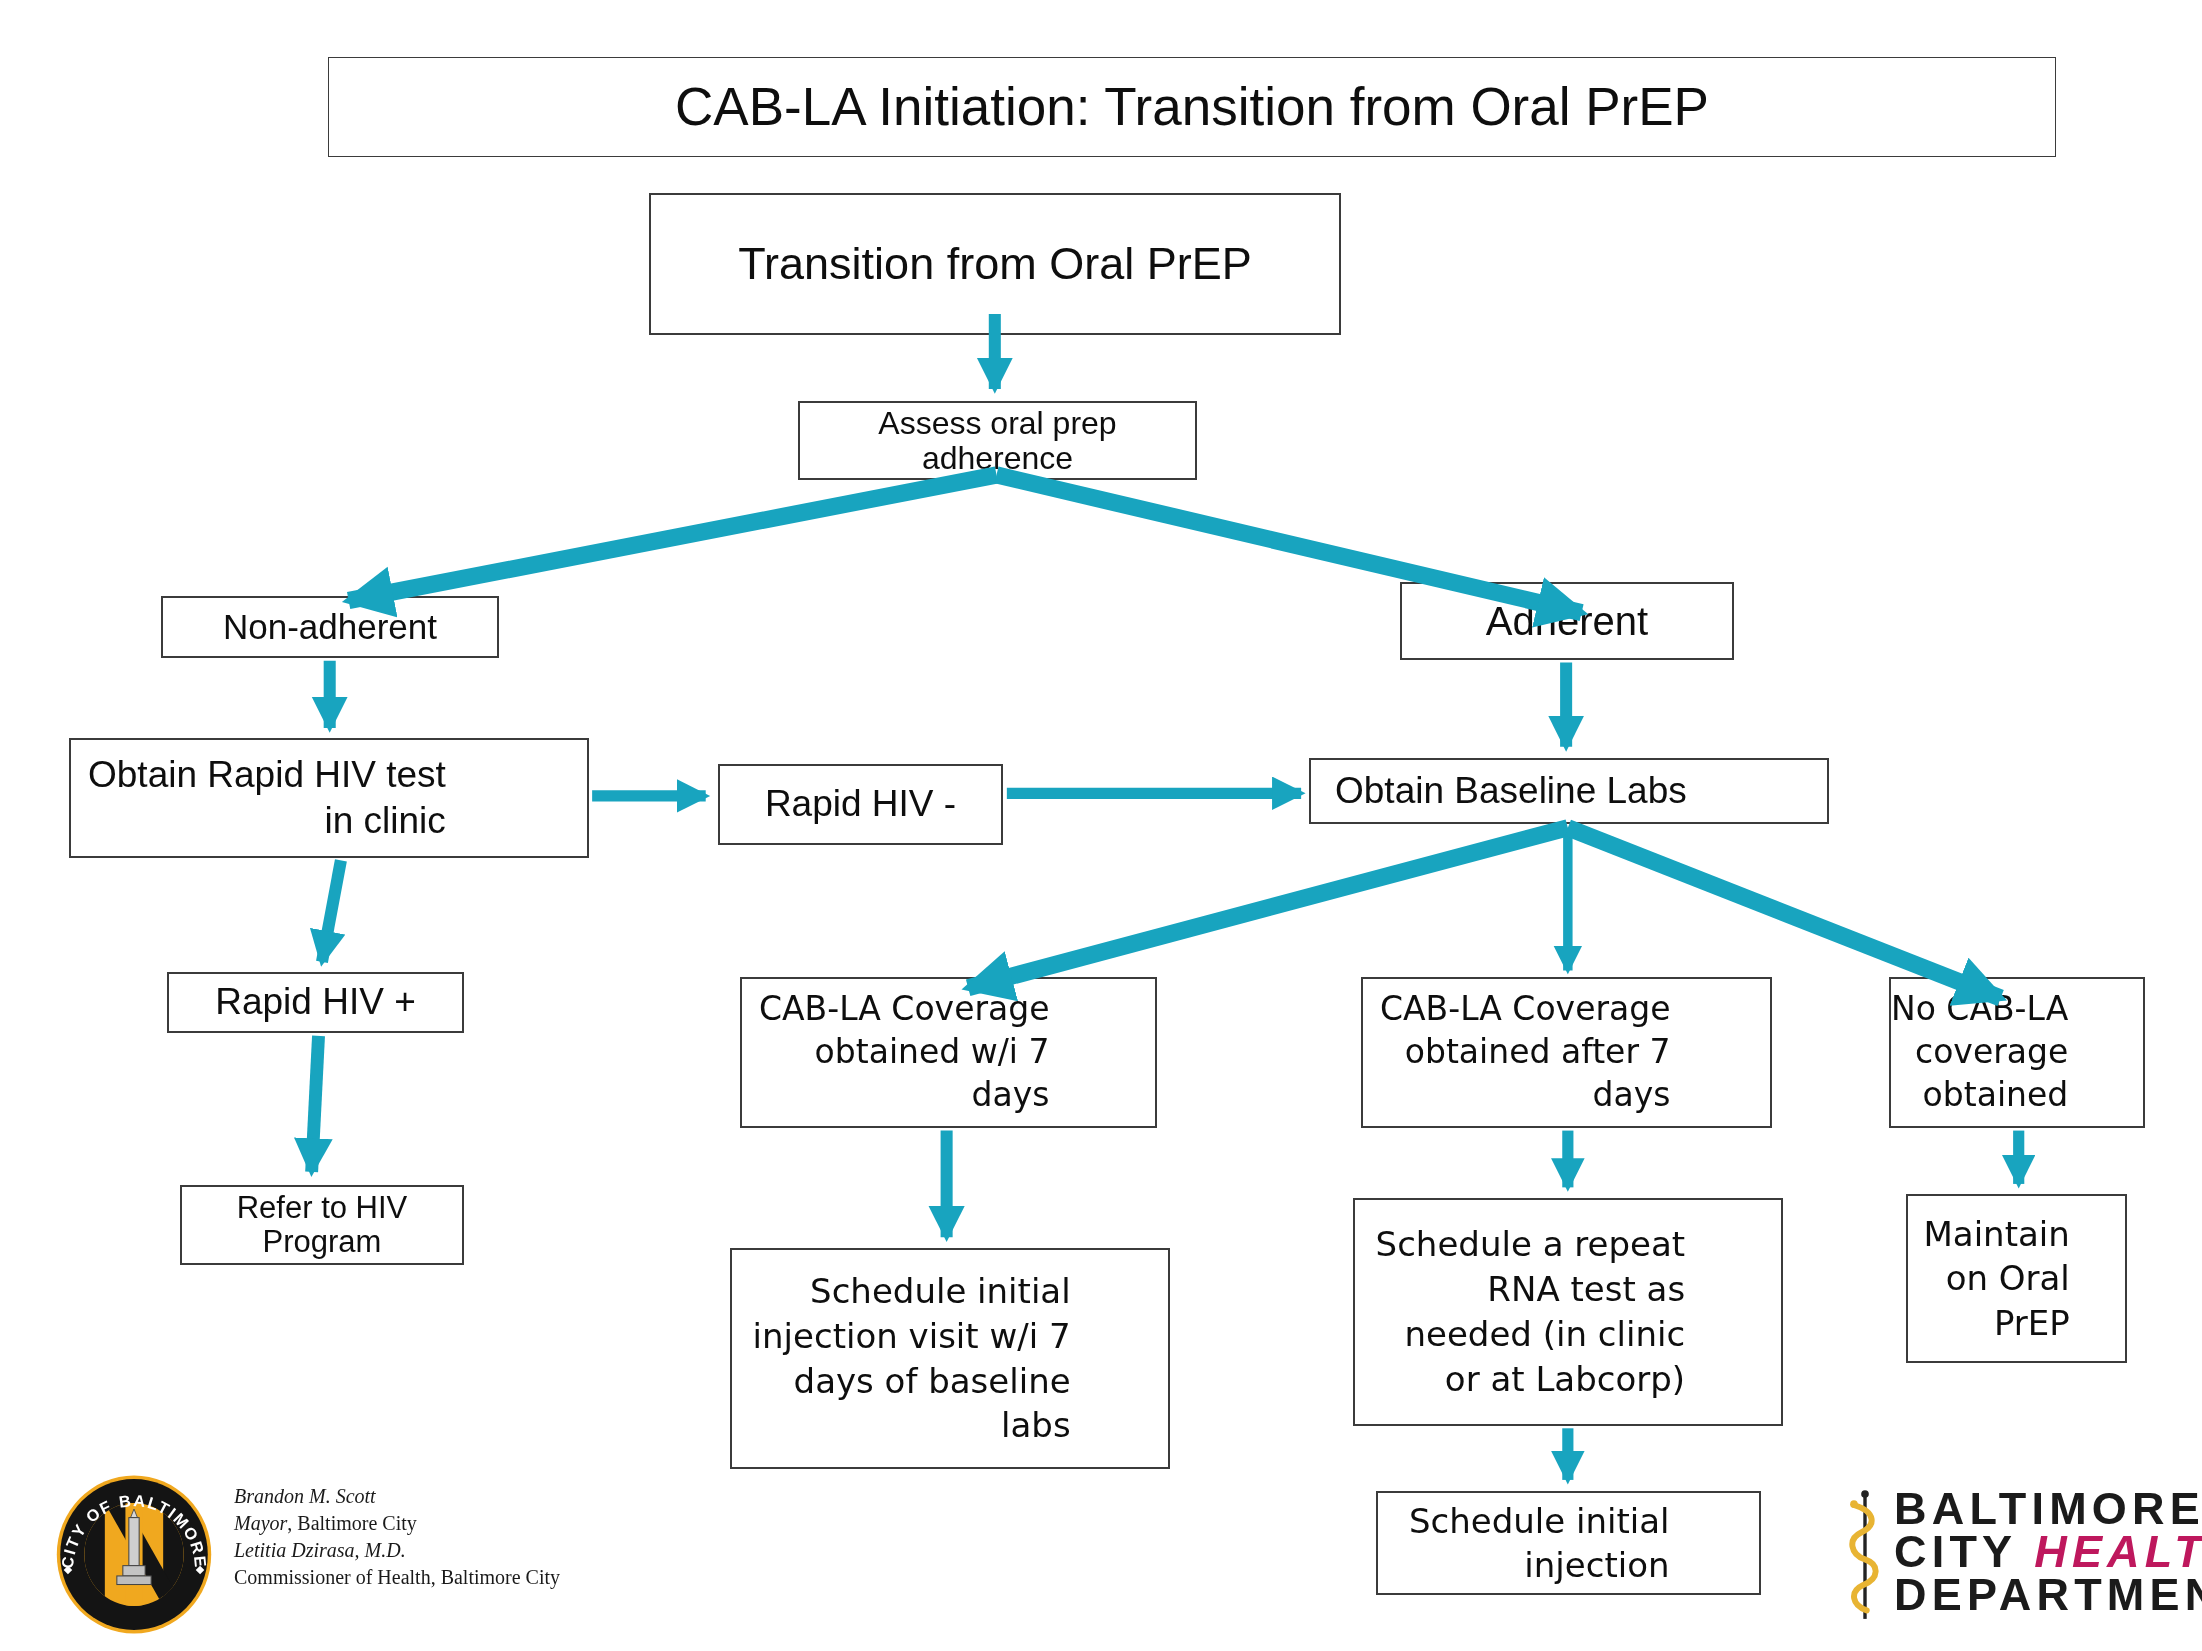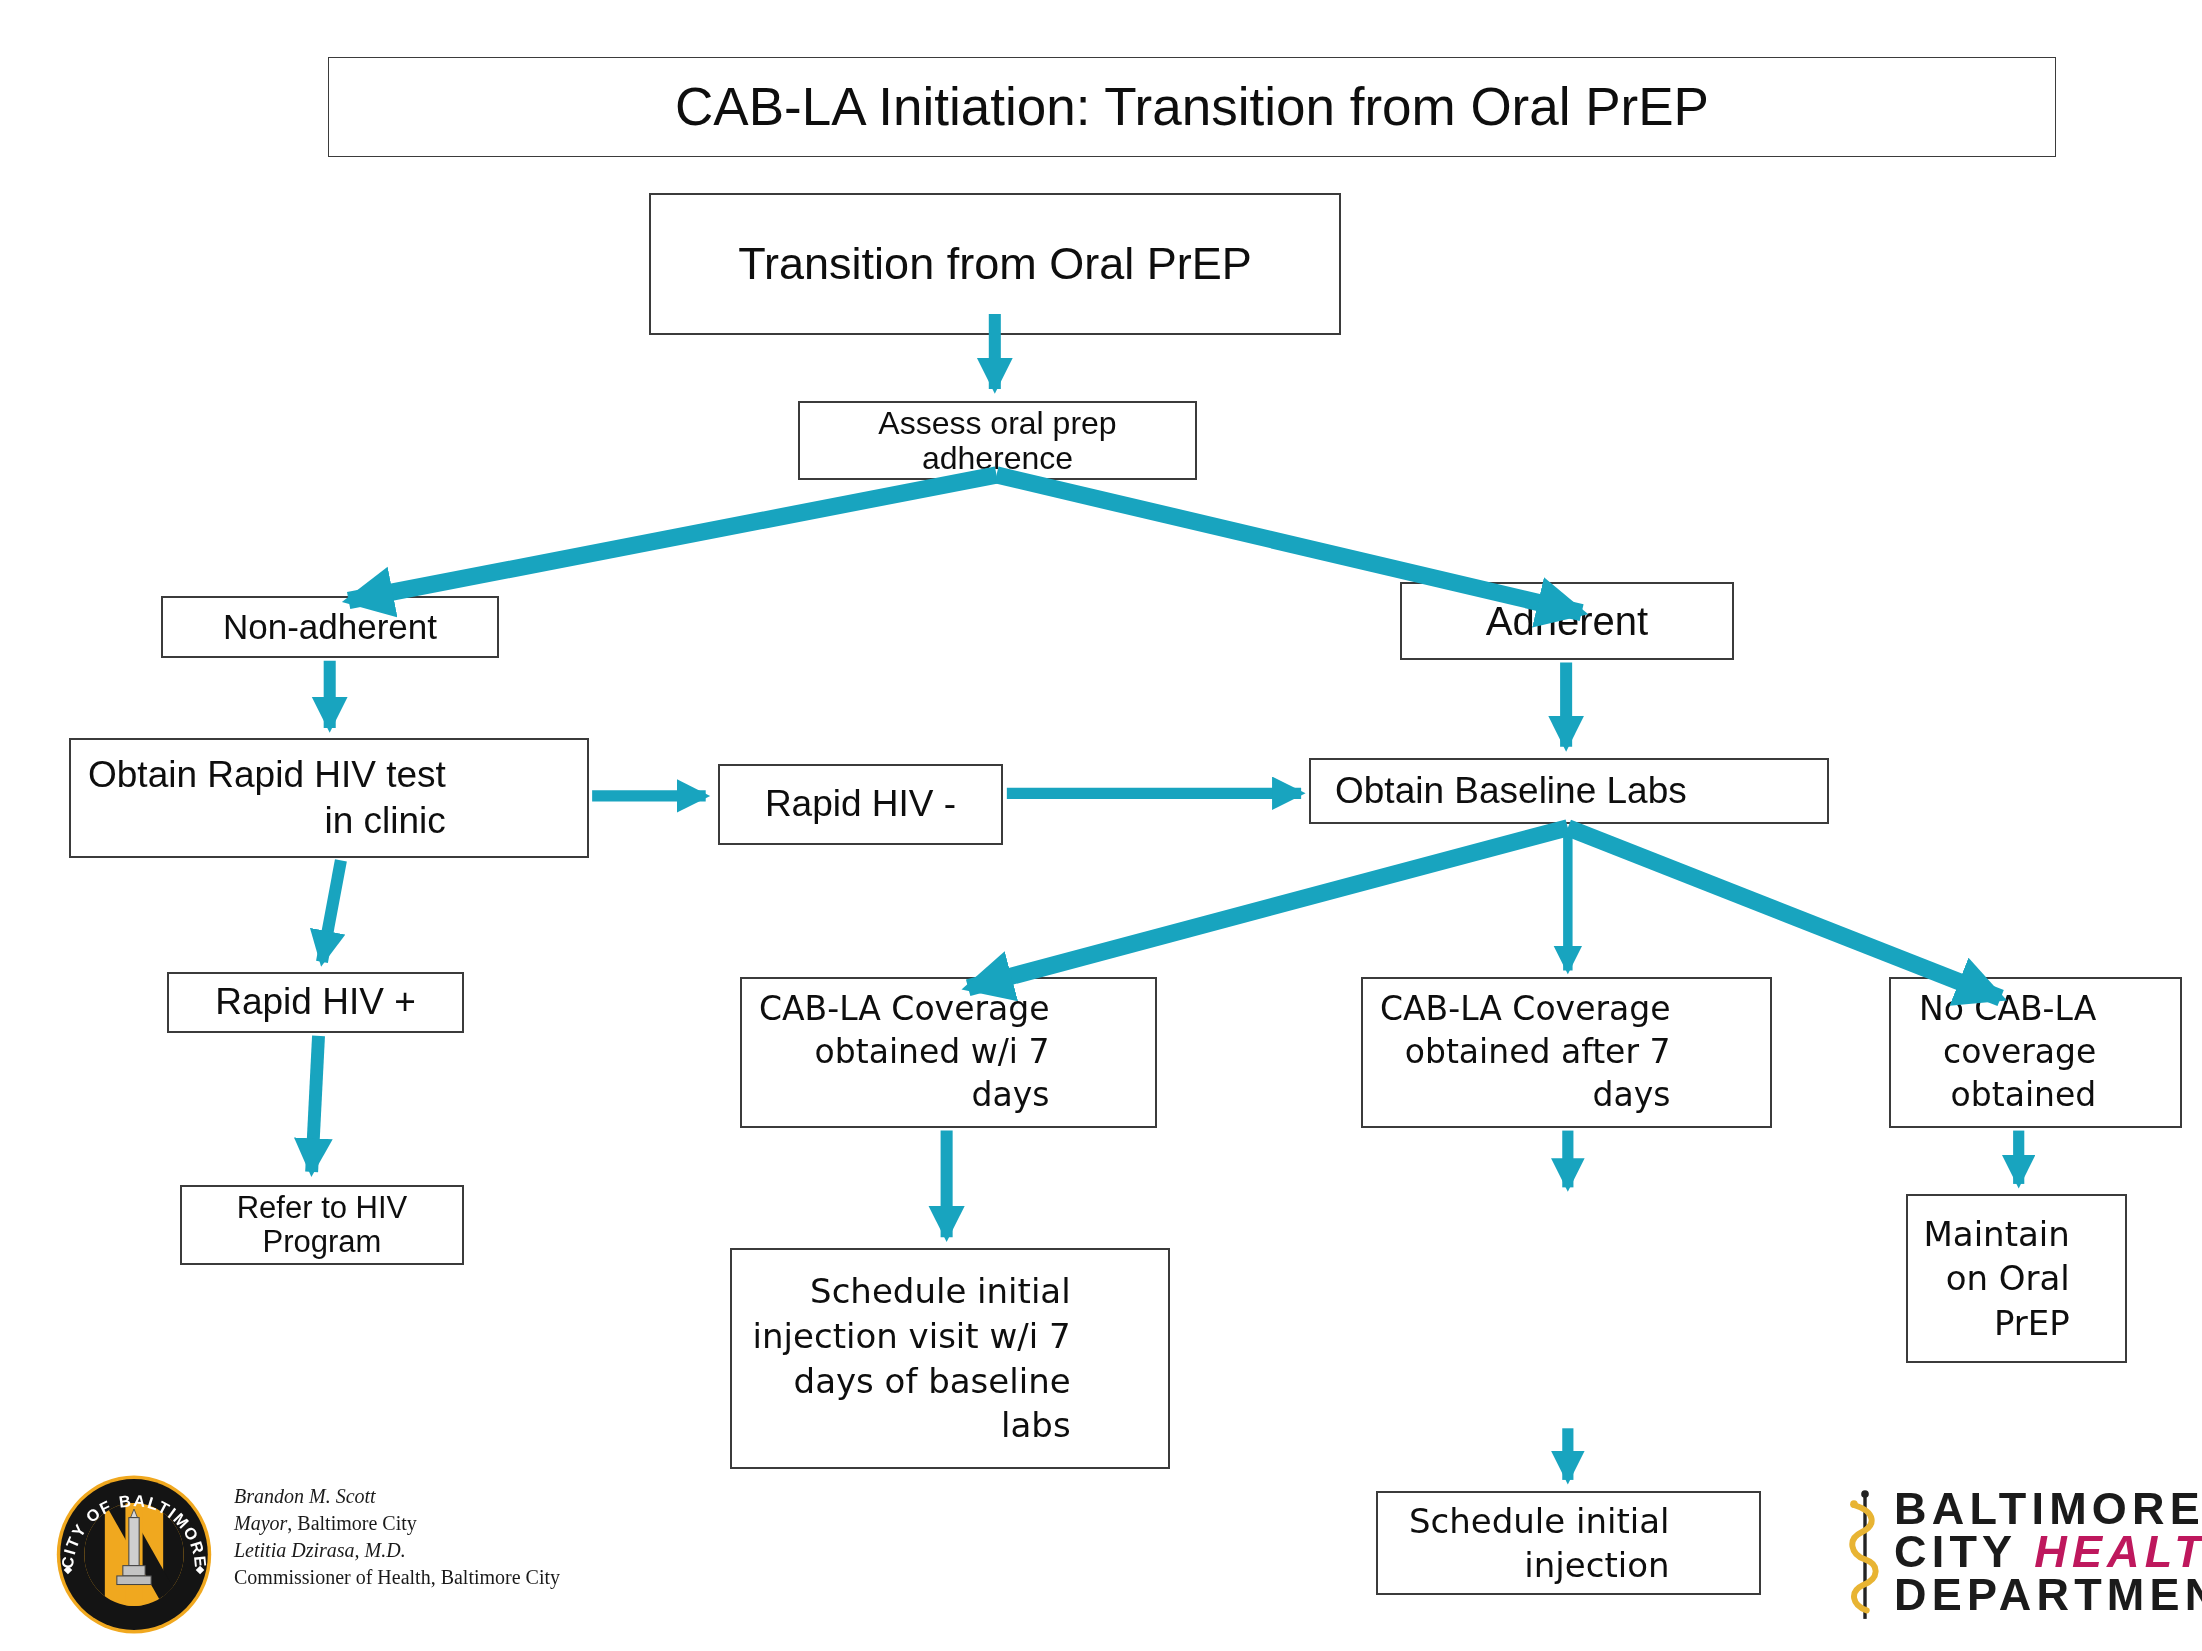--- a/index.html
+++ b/index.html
@@ -22,21 +22,21 @@
   #n-assess{left:798px;top:401px;width:399px;height:79px;font-size:32px;line-height:1.08;}
   #n-nonadherent{left:161px;top:596px;width:338px;height:62px;font-size:35px;}
   #n-adherent{left:1400px;top:582px;width:334px;height:78px;font-size:40px;}
   #n-obtainrapid{left:69px;top:738px;width:520px;height:120px;font-size:37px;padding-left:17px;line-height:1.25;}
   #n-rapidneg{left:718px;top:764px;width:285px;height:81px;font-size:37px;}
   #n-baselinelabs{left:1309px;top:758px;width:520px;height:66px;font-size:37px;padding-left:24px;}
   #n-rapidpos{left:167px;top:972px;width:297px;height:61px;font-size:37px;}
   #n-referhiv{left:180px;top:1185px;width:284px;height:80px;font-size:31px;line-height:1.1;}
   #n-covwithin7{left:740px;top:977px;width:417px;height:151px;font-size:33px;padding-left:17px;line-height:1.3;}
   #n-covafter7{left:1361px;top:977px;width:411px;height:151px;font-size:33px;padding-left:17px;line-height:1.3;}
-  #n-nocov{left:1889px;top:977px;width:293px;height:151px;font-size:33px;padding-left:28px;line-height:1.3;}
+  #n-nocov{left:1889px;top:977px;width:256px;height:151px;font-size:33px;padding-left:0;line-height:1.3;}
   #n-schedvisit{left:730px;top:1248px;width:440px;height:221px;font-size:34px;padding-left:20.6px;line-height:1.32;}
   #n-schedrna{left:1353px;top:1198px;width:430px;height:228px;font-size:34px;padding-left:20.6px;line-height:1.32;}
   #n-schedinj{left:1376px;top:1491px;width:385px;height:104px;font-size:34px;padding-left:31px;line-height:1.3;}
   #n-maintain{left:1906px;top:1194px;width:221px;height:169px;font-size:34px;padding-left:15.5px;line-height:1.3;}
 
   #seal{position:absolute;left:54px;top:1473px;}
   #mayor-block{
     position:absolute;left:234px;top:1483px;
     font-family:"Liberation Serif",serif;font-size:20px;line-height:27px;color:#1a1a1a;
   }
@@ -114,20 +114,26 @@
 obtained</span>
   </div>
 
   <div class="node left wide" id="n-schedvisit">
     <span class="lbl">Schedule initial
 injection visit w/i 7
 days of baseline
 labs</span>
   </div>
 
+  <div class="node left wide" id="n-schedrna">
+    <span class="lbl">Schedule a repeat
+RNA test as
+needed (in clinic
+or at Labcorp)</span>
+  </div>
 
   <div class="node left wide" id="n-schedinj">
     <span class="lbl">Schedule initial
 injection</span>
   </div>
 
   <div class="node left wide" id="n-maintain">
     <span class="lbl">Maintain
 on Oral
 PrEP</span>

